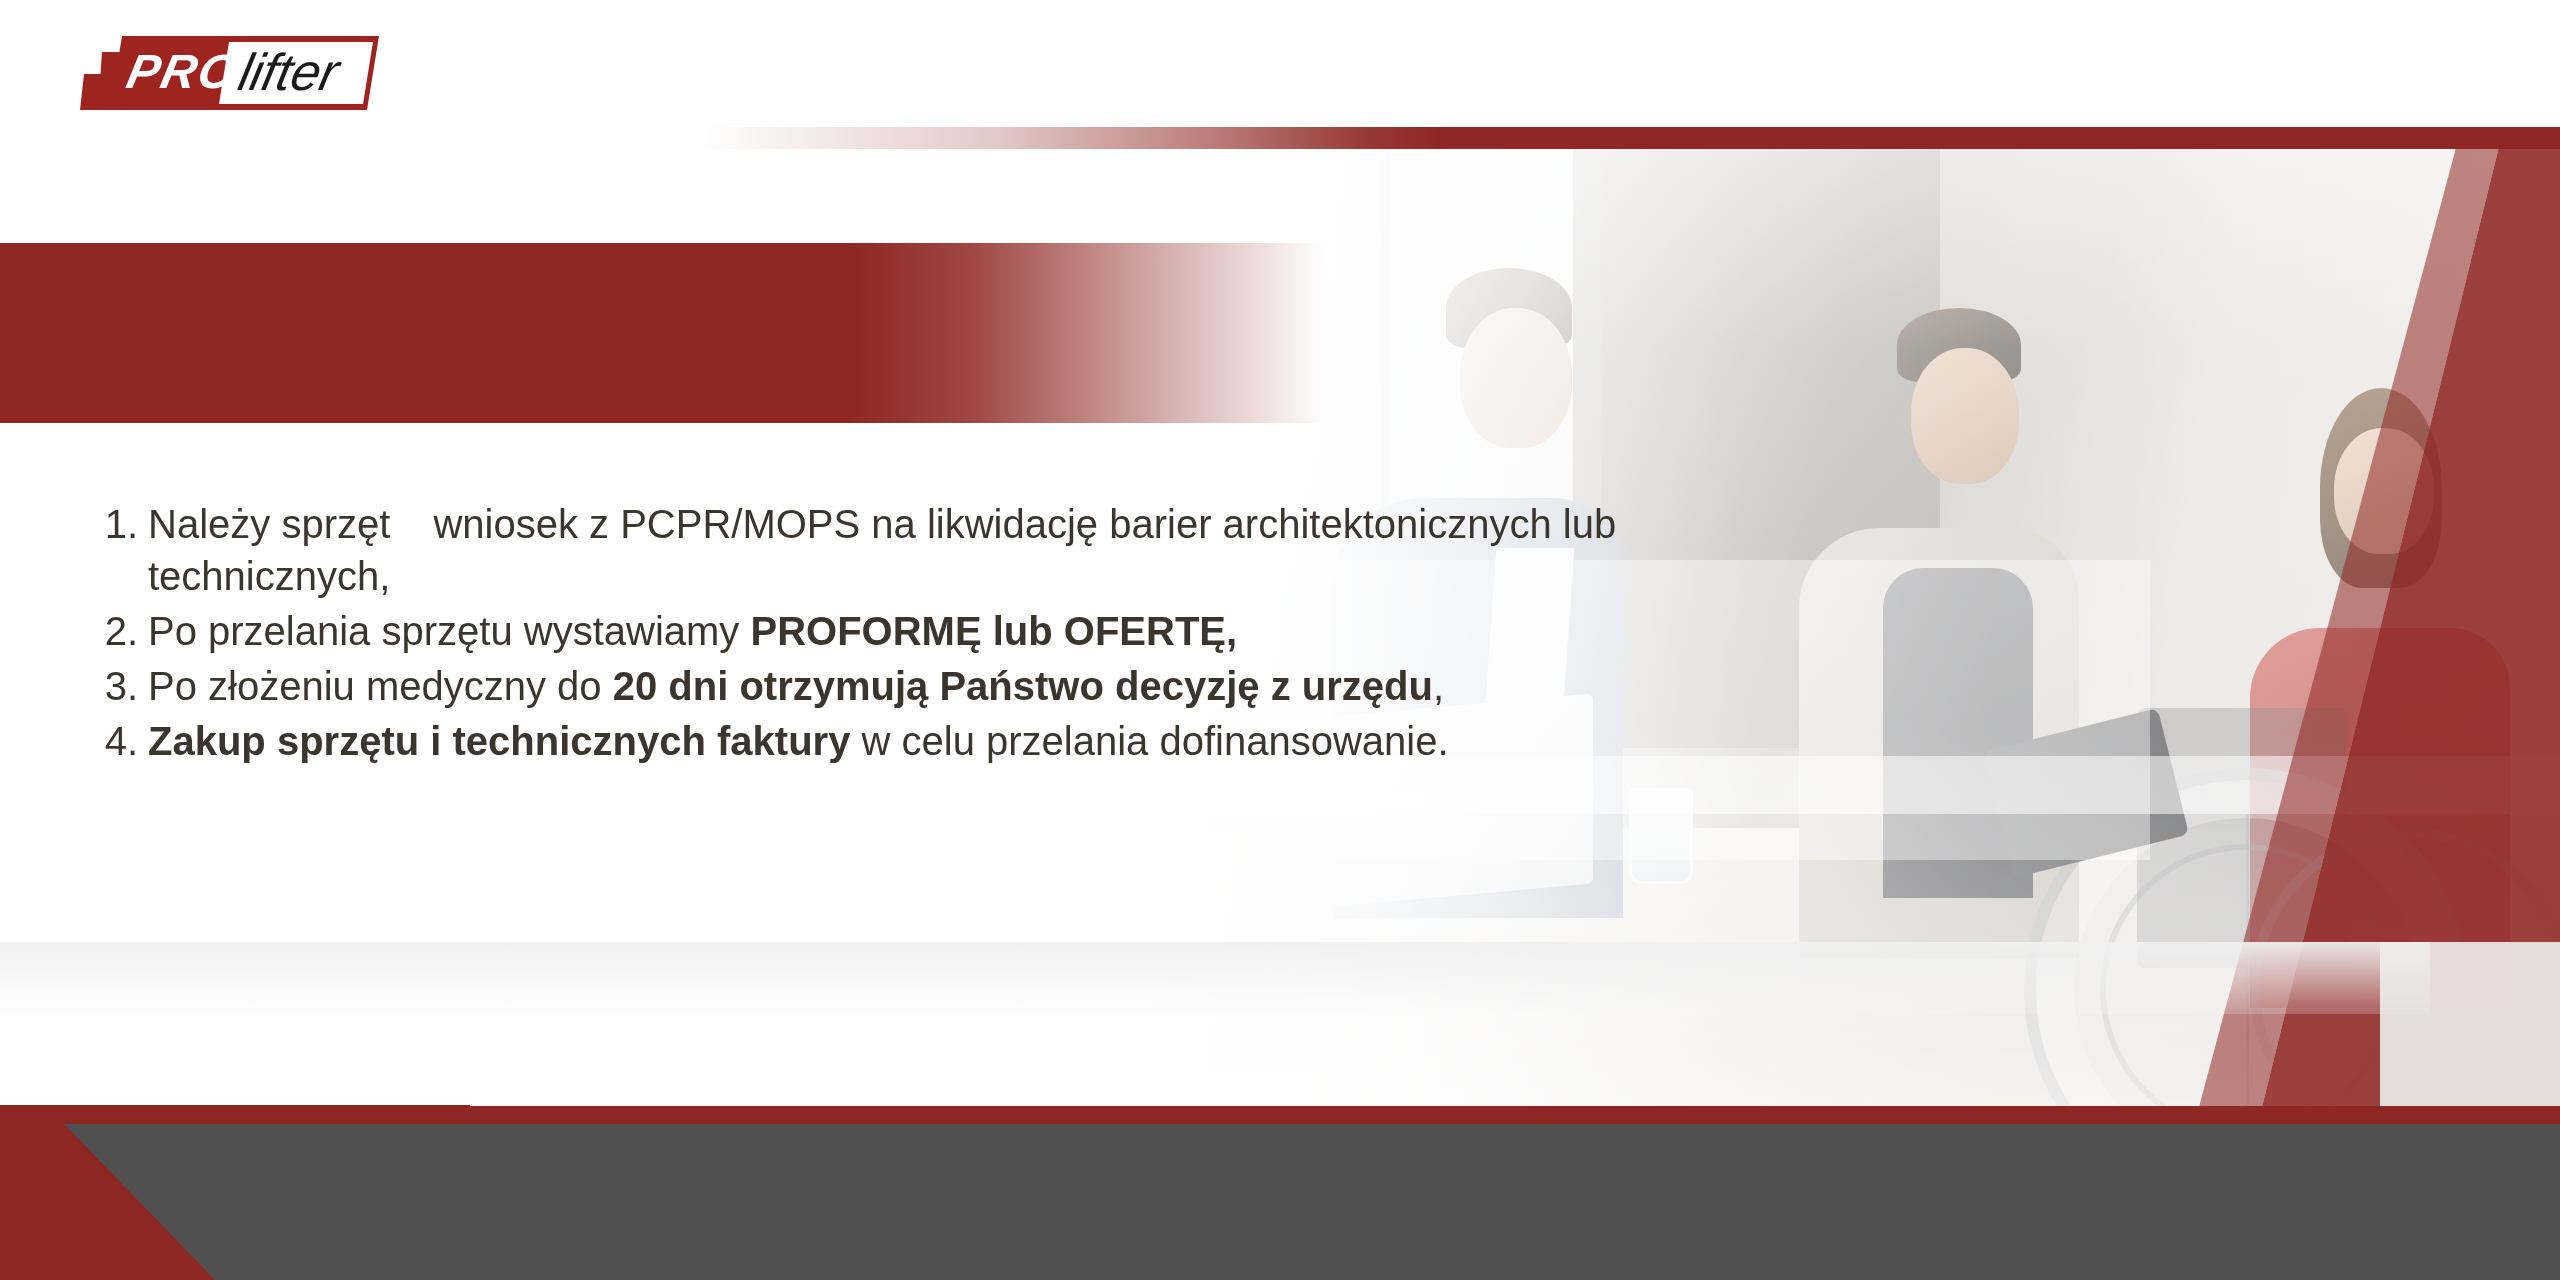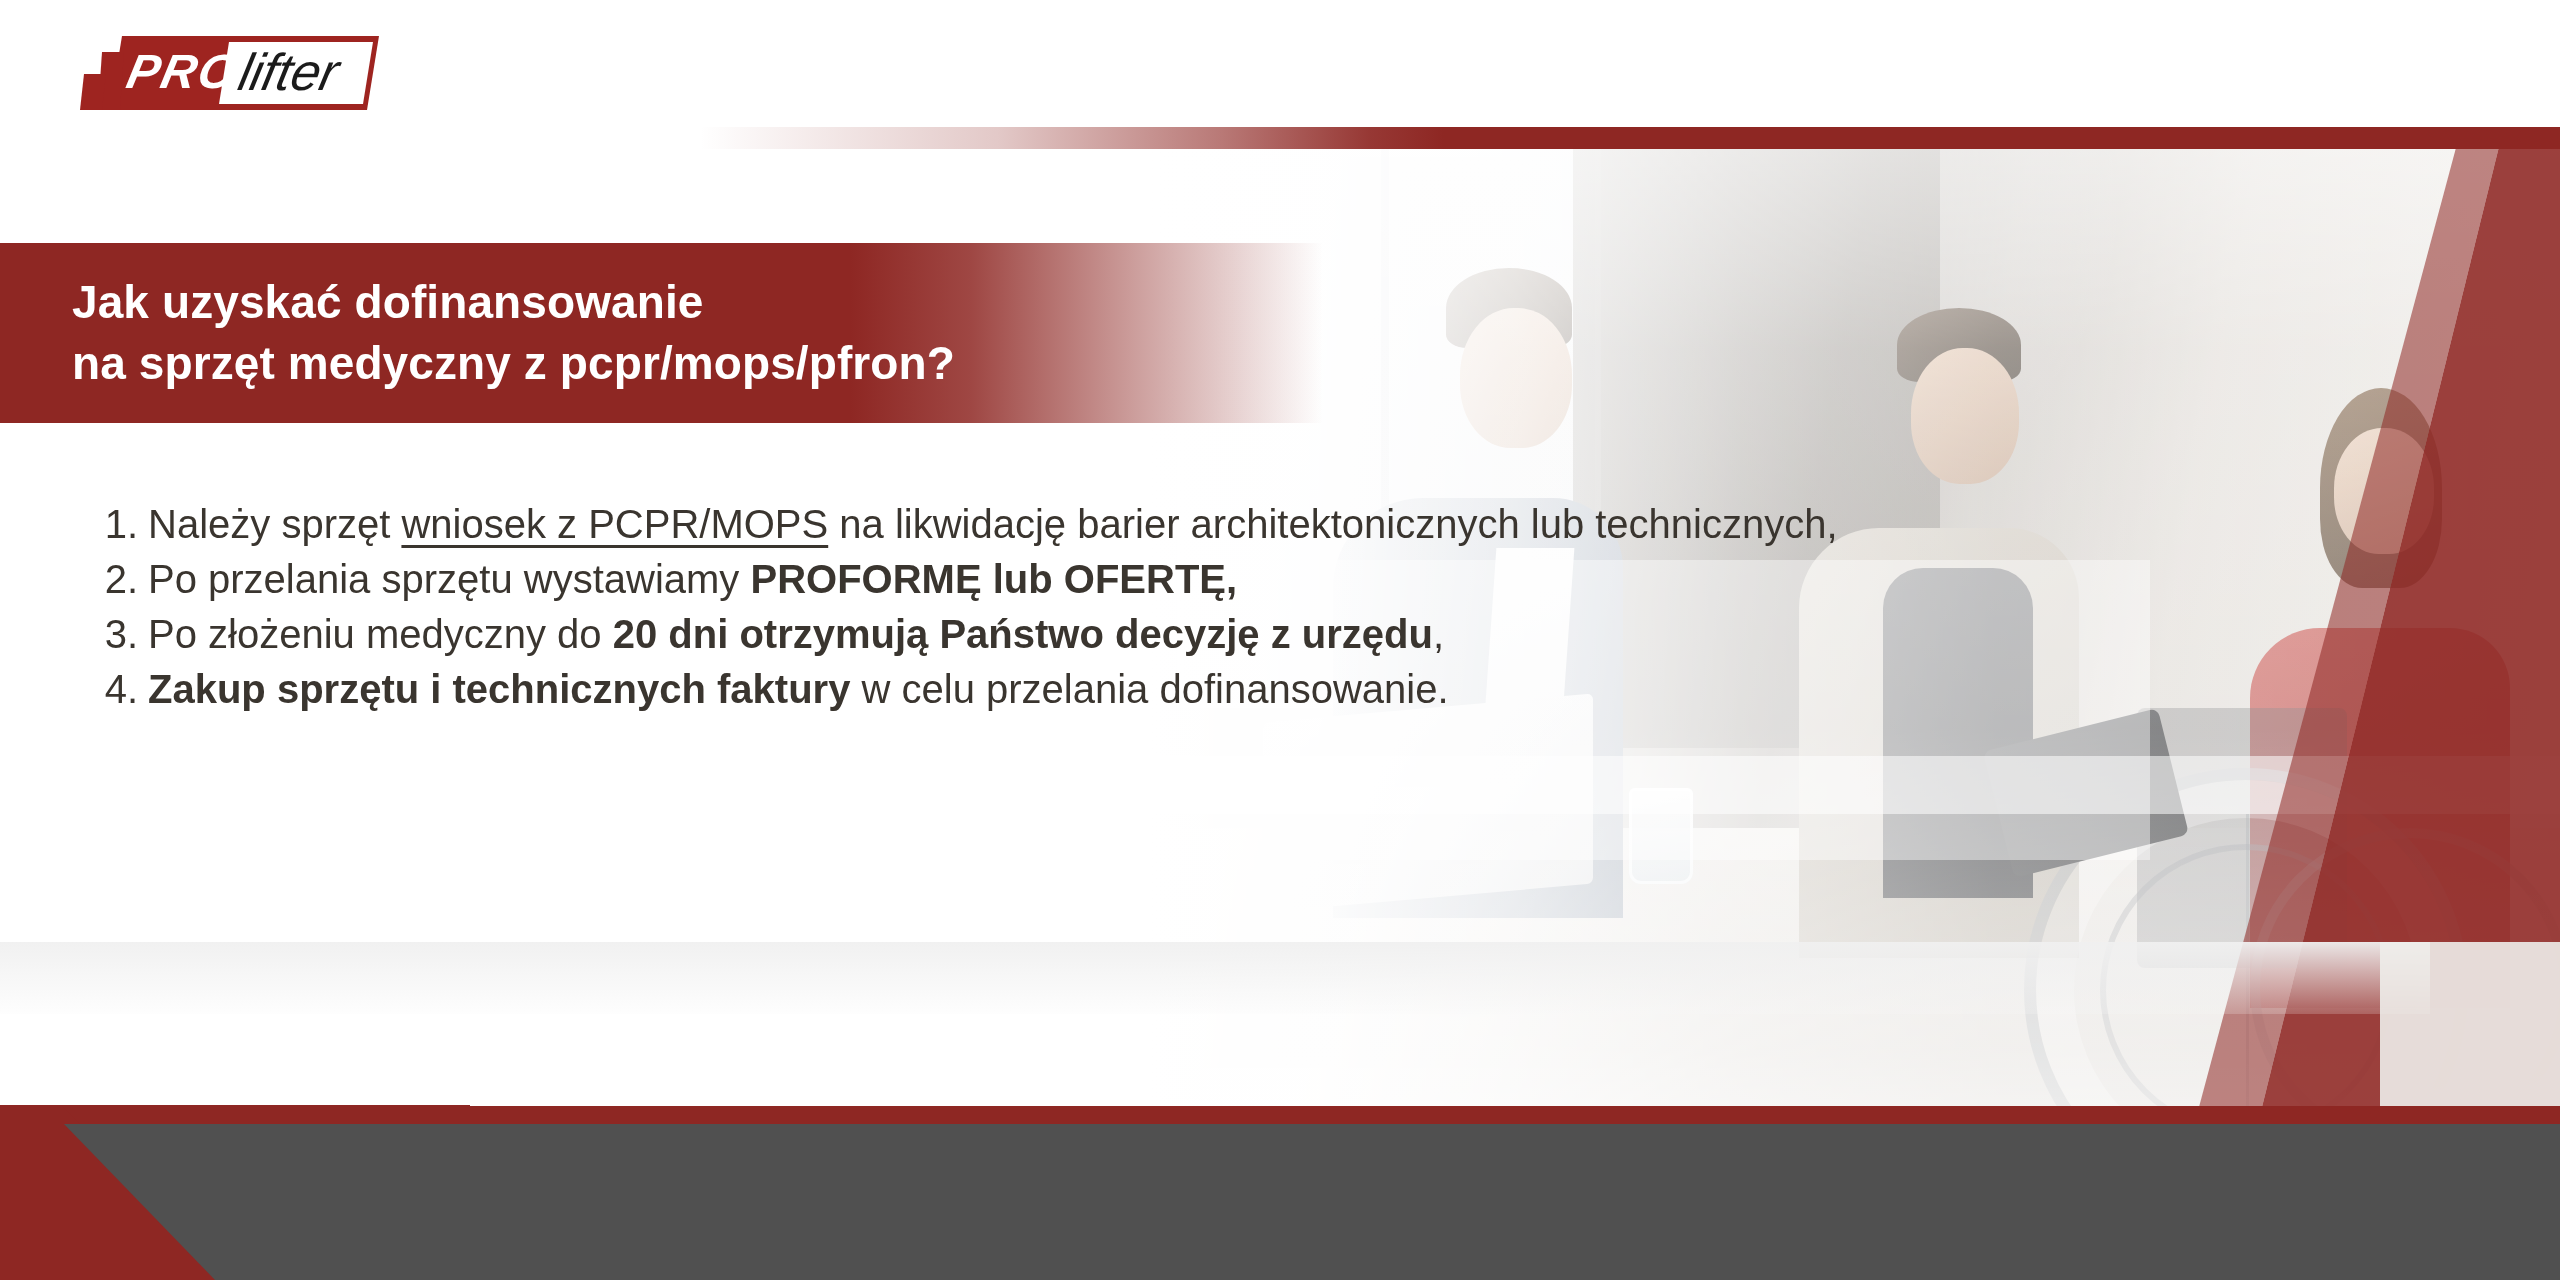--- a/index.html
+++ b/index.html
@@ -254,21 +254,21 @@
     margin-bottom:3px;
   }
   .list .item .num{
     position:absolute;
     left:0; top:0;
     width:46px;
     text-align:right;
     color:#3a352f;
   }
   .list .item .txt{ display:block; }
-  .u{ text-decoration:underline; text-underline-offset:7px; text-decoration-thickness:3px; }
+  .u{ text-underline-offset:7px; text-decoration-thickness:3px;margin-left:32px; }
   .ub{ font-weight:700; text-underline-offset:7px; text-decoration-thickness:3px; }
 
   
   .foot-red-tri{
     position:absolute; left:0; top:1105px; width:470px; height:175px;
     background:#8E2723;
     clip-path: polygon(0 0, 0 100%, 460 100%, 0 0);
   }
   .foot-grey{
     position:absolute; left:0; top:1124px; width:2560px; height:156px;
@@ -347,22 +347,20 @@
 
   <div class="red-wedge-soft"></div>
   <div class="red-wedge"></div>
 
   <div class="top-rule"></div>
 
   <div class="grey-band"></div>
   <div class="grey-band-right"></div>
 
   <div class="title-banner"></div>
-  <div class="title-text">Jak uzyskać dofinansowanie
-na sprzęt medyczny z pcpr/mops/pfron?</div>
 
   <div class="list">
 
     <div class="item">
       <span class="num">1.</span>
       <span class="txt"><span>Należy sprzęt </span><span class="u">wniosek z PCPR/MOPS</span><span> na likwidację barier architektonicznych lub technicznych,</span></span>
     </div>
 
     <div class="item">
       <span class="num">2.</span>

